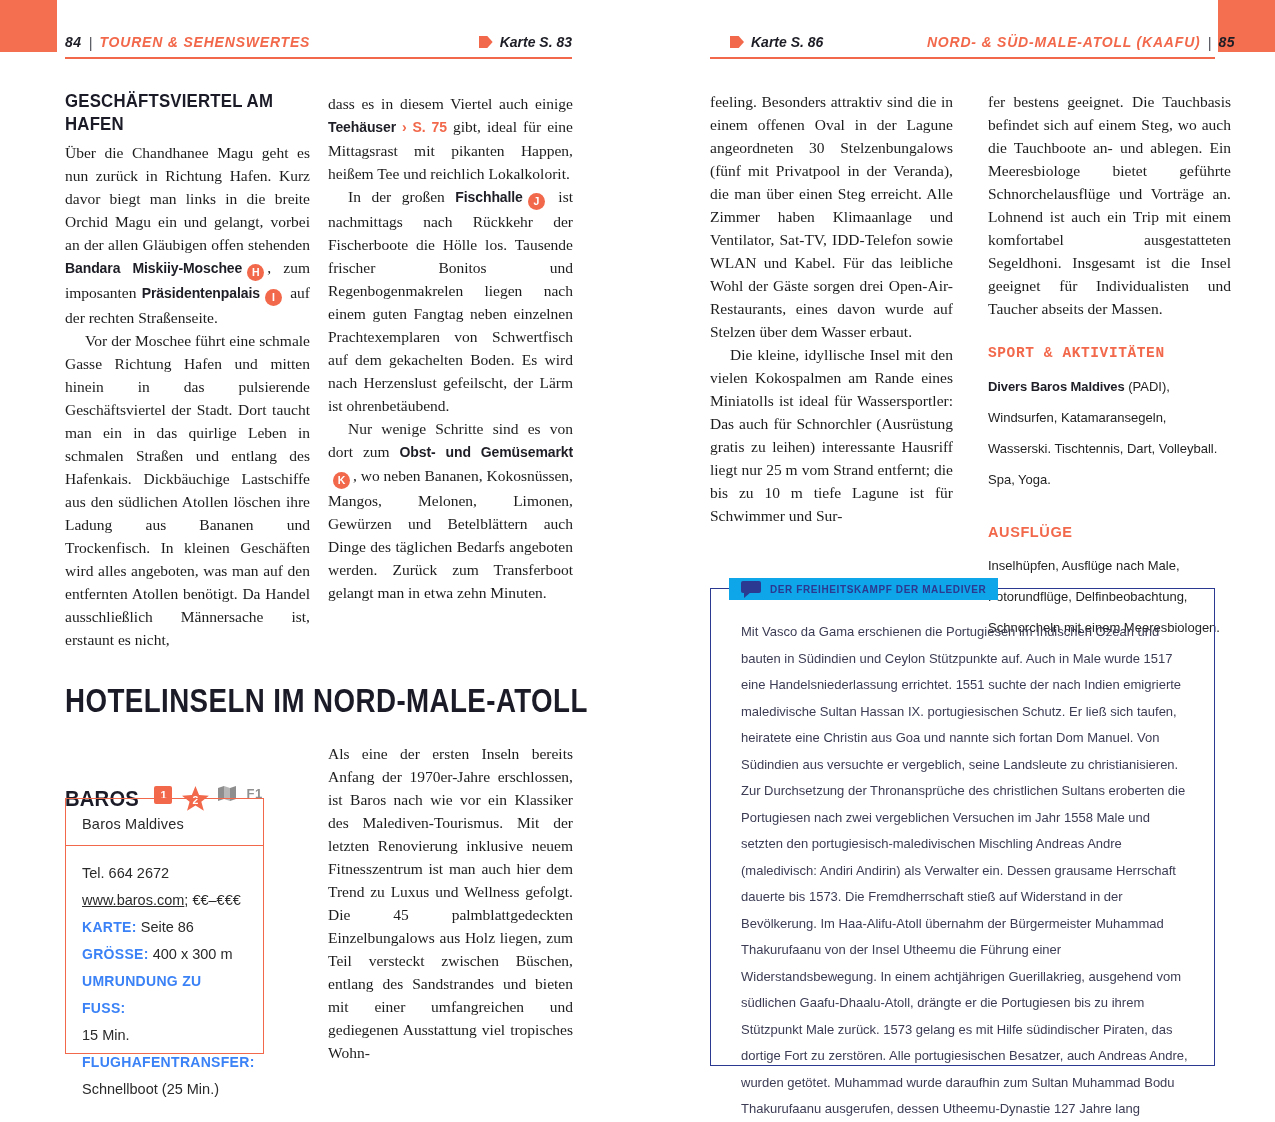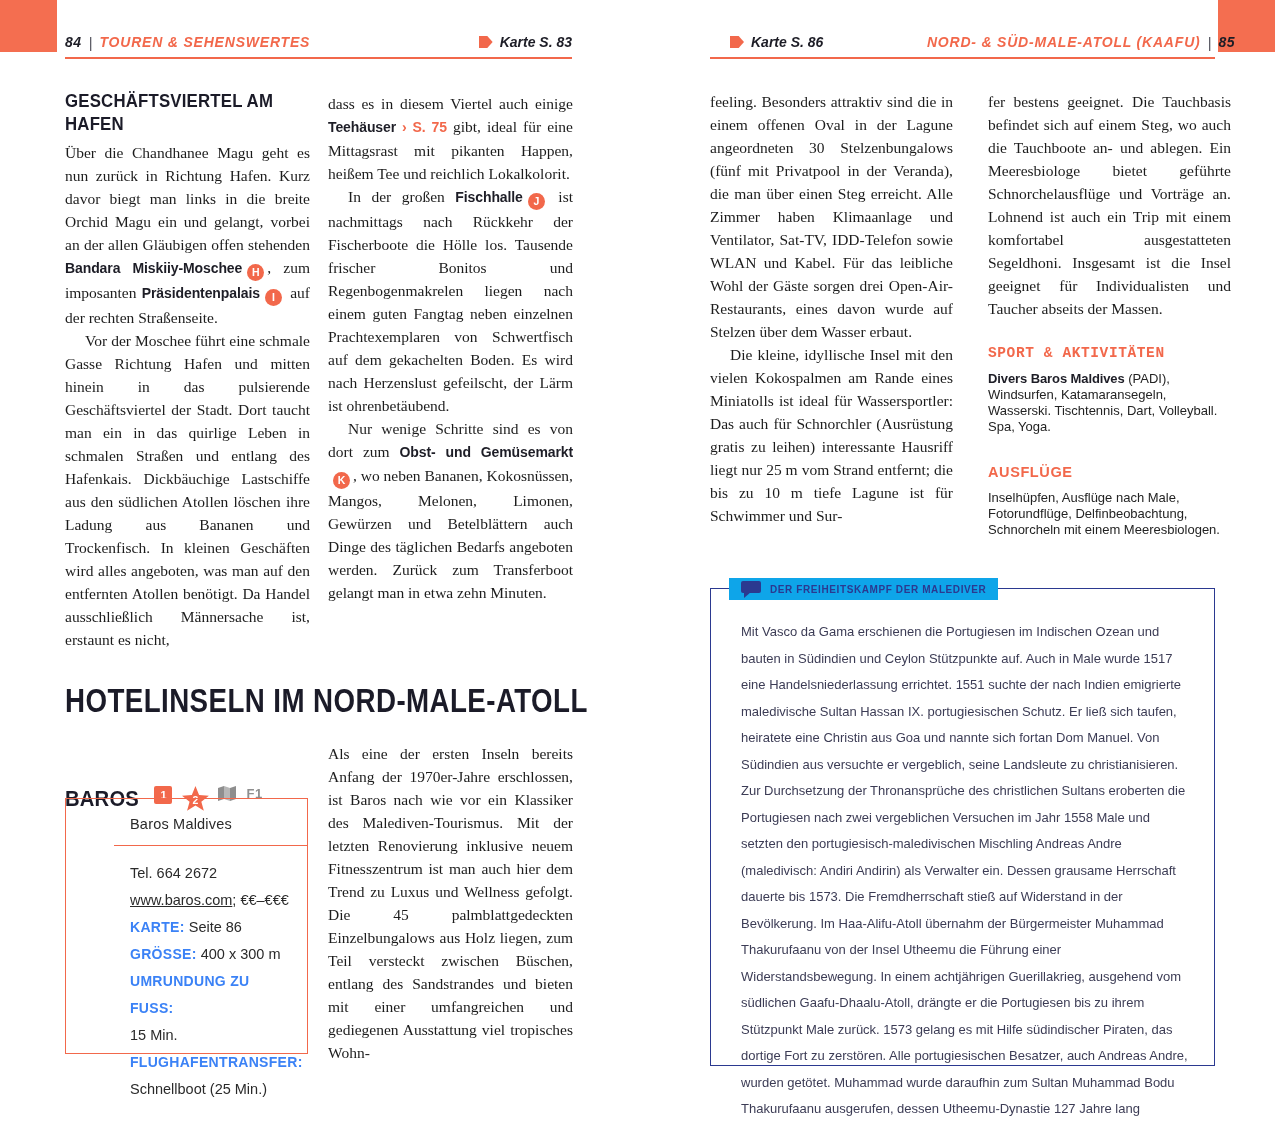--- a/index.html
+++ b/index.html
@@ -63,32 +63,32 @@
   .badge-square{width:18px;height:18px;background:var(--accent);border-radius:2px;color:#fff;
                 font-size:11px;font-weight:700;display:flex;align-items:center;justify-content:center;}
   .badge-star{position:relative;width:28px;height:27px;}
   .badge-star .star{position:absolute;inset:0;background:var(--accent);
     clip-path:polygon(50% 0%,63% 33%,98% 36%,71% 58%,80% 92%,50% 72%,20% 92%,29% 58%,2% 36%,37% 33%);}
   .badge-star .num{position:absolute;left:0;right:0;top:8px;text-align:center;color:#fff;
                    font-size:10.5px;font-weight:700;}
   .grid-ref{color:#8f8f8f;font-size:13px;font-weight:700;letter-spacing:0.5px;}
 
   
-  .infobox{position:absolute;left:65px;top:798px;width:243px;height:256px;
+  .infobox{position:absolute;left:65px;top:798px;width:199px;height:256px;
            border:1.5px solid var(--accent);font-family:"Liberation Sans", sans-serif;
-           box-sizing:border-box;padding-left:48px;}
+           box-sizing:border-box;}
   .infobox .name{padding:17px 16px 13px 16px;font-size:14.5px;color:#2a2a2a;
                  border-bottom:1.5px solid var(--accent);letter-spacing:0.2px;}
   .infobox .body{padding:14px 16px;font-size:14.5px;line-height:27px;color:#2a2a2a;}
   .infobox .seg-o{font-size:14px;letter-spacing:0.3px;color:#3b82f6;}
 
   
   .mini-head{font-family:"Liberation Sans", sans-serif;font-weight:700;font-size:14.5px;
              color:var(--accent);letter-spacing:0.6px;margin:0 0 6px 0;text-align:left;}
-  .mini-text{font-family:"Liberation Sans", sans-serif;font-size:13px;line-height:16px;
+  .mini-text{font-family:"Liberation Sans", sans-serif;font-size:13px;line-height:31px;
              color:#232323;text-align:left;}
   .mini-text .seg-b{font-size:13px;}
 
   
   .bluebox{position:absolute;left:710px;top:588px;width:505px;height:478px;
            border:1.5px solid var(--blue);box-sizing:border-box;}
   .bluebox-title{position:absolute;top:-11px;left:18px;background:#0ea5e9;padding:0 12px;
                  display:flex;align-items:center;gap:9px;height:22px;
                  font-family:"Liberation Sans", sans-serif;font-weight:700;font-size:10px;
                  color:var(--blue);letter-spacing:0.6px;white-space:nowrap;}

